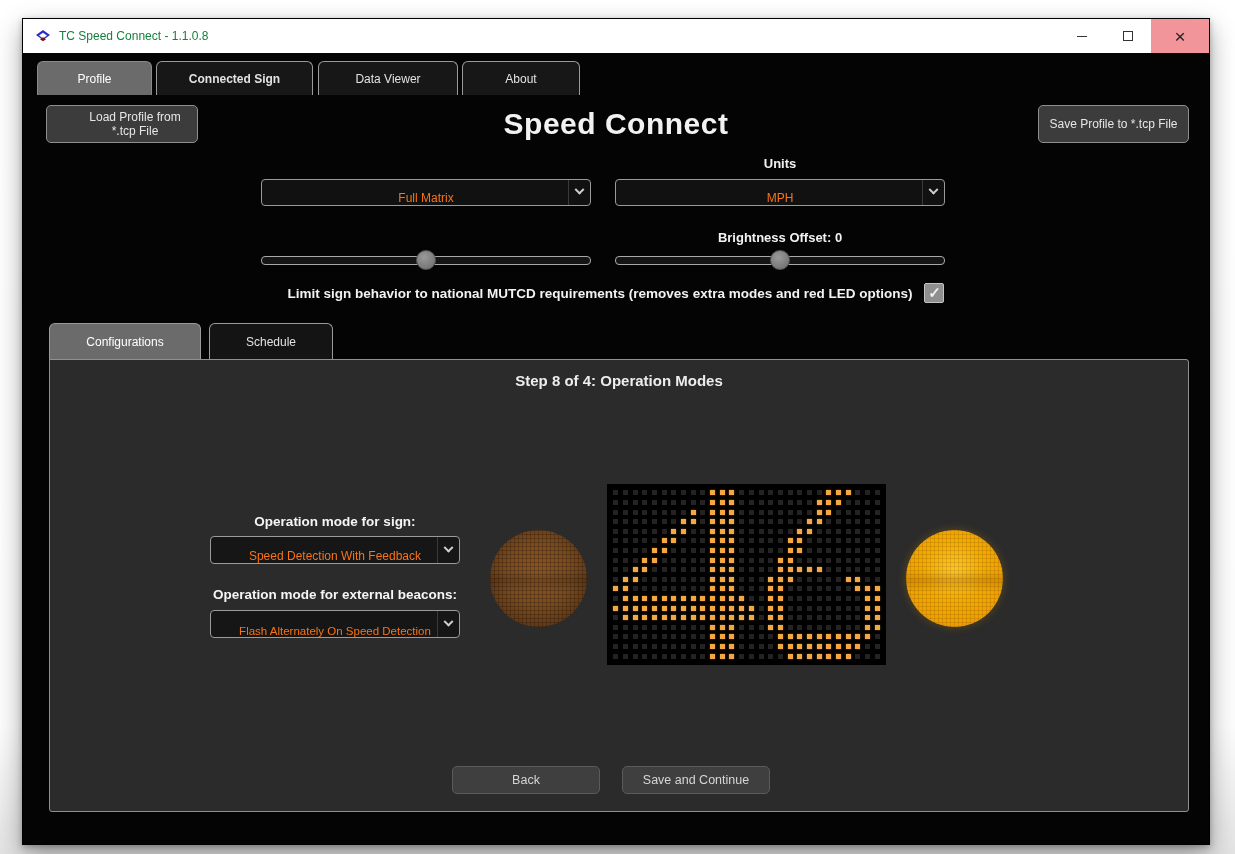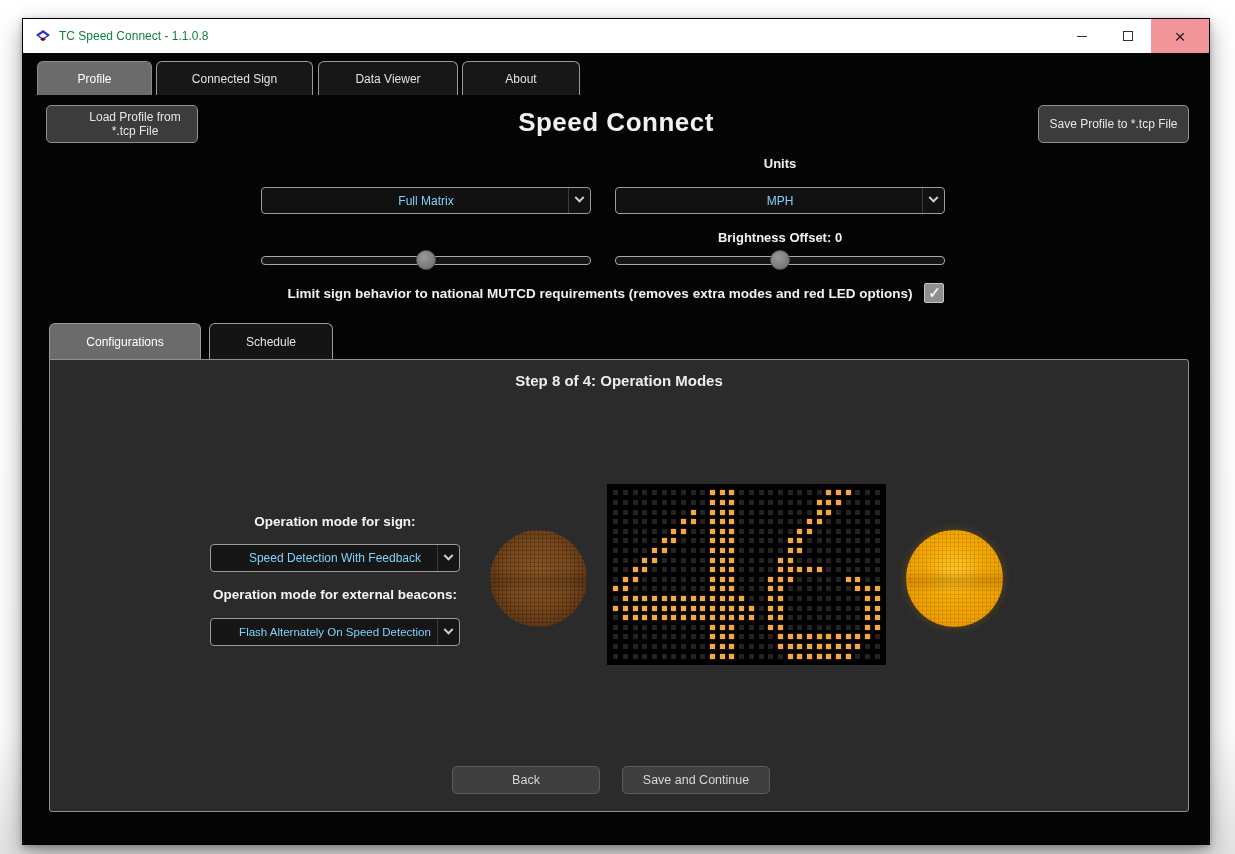--- a/index.html
+++ b/index.html
@@ -36,27 +36,27 @@
   }
   .tab.active { background: var(--tab-active, #6b6b6b); border-color: #8a8a8a; color: #ffffff; }
   
   .hbtn {
     position: absolute; background: #3c3c3c; border: 1px solid #8f8f8f; border-radius: 5px;
     color: #e6e6e6; font-size: 12px; display: flex; align-items: center; justify-content: center;
     text-align: center; padding: 2px 8px;
   }
   .main-title {
     position: absolute; left: 0; top: 88px; width: 100%; text-align: center;
-    color: #f2f2f2; font-size: 26px; font-weight: 700; letter-spacing: .5px;
+    color: #f2f2f2; font-size: 30px; font-weight: 700; letter-spacing: .5px;
   }
   .flabel { position: absolute; height: 16px; text-align: center; color: #f2f2f2; font-size: 13px; font-weight: 700; }
   
   .dropdown {
     position: absolute; background: #111111; border: 1px solid #9a9a9a; border-radius: 4px;
-    display: flex; align-items: center; color: #7dd3fc; font-size: 12px; margin-top: 8px;
+    display: flex; align-items: flex-end; color: #f97316; font-size: 12px;
   }
   .dd-value { flex: 1; text-align: center; padding-left: 22px; }
   .dd-chev {
     width: 22px; align-self: stretch; display: flex; align-items: center; justify-content: center;
     border-left: 1px solid #3a3a3a;
   }
   .dd-chev i {
     width: 7px; height: 7px; border-right: 2px solid #cfcfcf; border-bottom: 2px solid #cfcfcf;
     transform: rotate(45deg) translate(-2px,-2px); display: block;
   }
@@ -151,21 +151,21 @@
       <div class="ctl max">
           <span class="max-glyph"></span>
         </div>
       <div class="ctl close">
           <span class="close-glyph">×</span>
         </div>
     </div>
   </div>
 
   <div class="tab active" style="left:14px; width:115px;">Profile</div>
-  <div class="tab" style="left:133px; width:157px;">Connected Sign</div>
+  <div class="tab" style="left:133px; width:157px;font-weight:bold;">Connected Sign</div>
   <div class="tab" style="left:295px; width:140px;">Data Viewer</div>
   <div class="tab" style="left:439px; width:118px;">About</div>
 
   <div class="hbtn" style="left:23px; top:86px; width:152px; height:38px;padding-left:34px;">Load Profile from *.tcp File</div>
   <div class="main-title">Speed Connect</div>
   <div class="hbtn" style="left:1015px; top:86px; width:151px; height:38px;">Save Profile to *.tcp File</div>
 
   <div class="flabel" style="left:592px; top:137px; width:330px;">Units</div>
 
   <div class="dropdown" style="left:238px; top:160px; width:330px; height:27px;">

